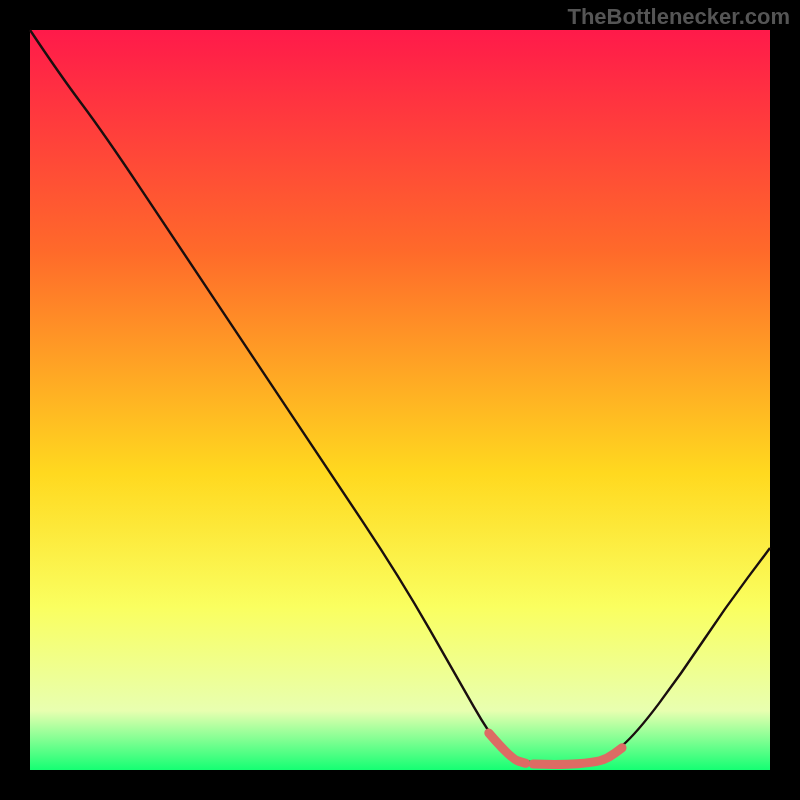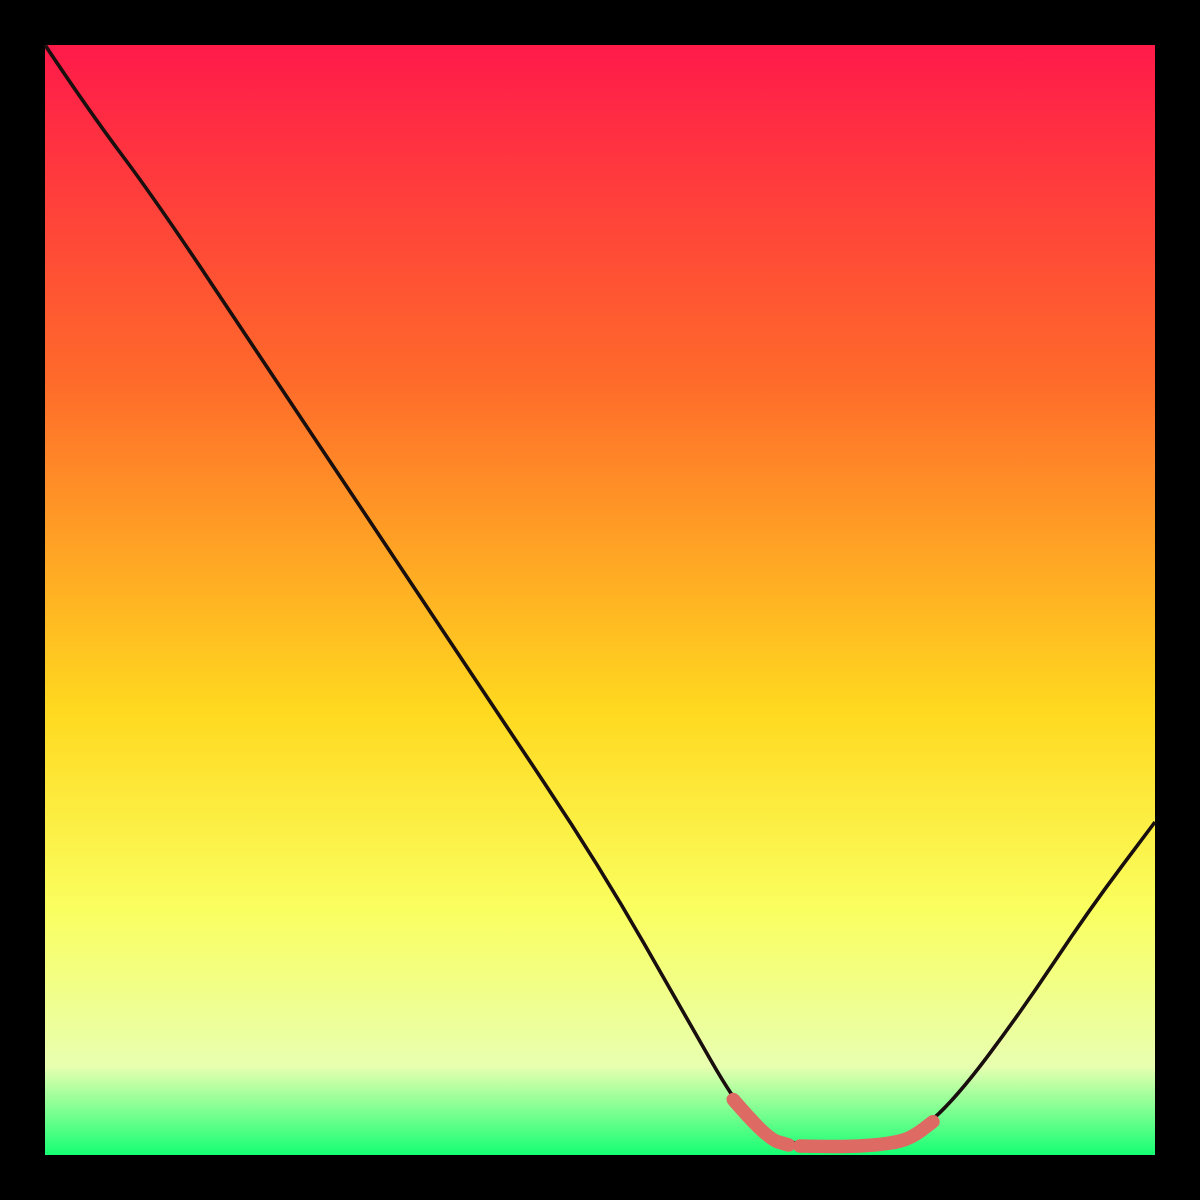--- a/index.html
+++ b/index.html
@@ -29,20 +29,21 @@
   svg {
     position: absolute;
     top: 0;
     left: 0;
   }
 </style>
 </head>
 <body>
 
 <div class="chart-container">
+  <div class="watermark">TheBottleneсker.com</div>
   <svg id="chart-svg" width="800" height="800" viewBox="0 0 800 800">
     <defs>
       <linearGradient id="bg-grad" x1="0" y1="0" x2="0" y2="1">
           <stop offset="0%" stop-color="#ff1a4a"></stop>
           <stop offset="30%" stop-color="#ff6a2a"></stop>
           <stop offset="60%" stop-color="#ffd91f"></stop>
           <stop offset="78%" stop-color="#faff60"></stop>
           <stop offset="92%" stop-color="#e8ffb0"></stop>
           <stop offset="100%" stop-color="#15ff73"></stop>
         </linearGradient>

